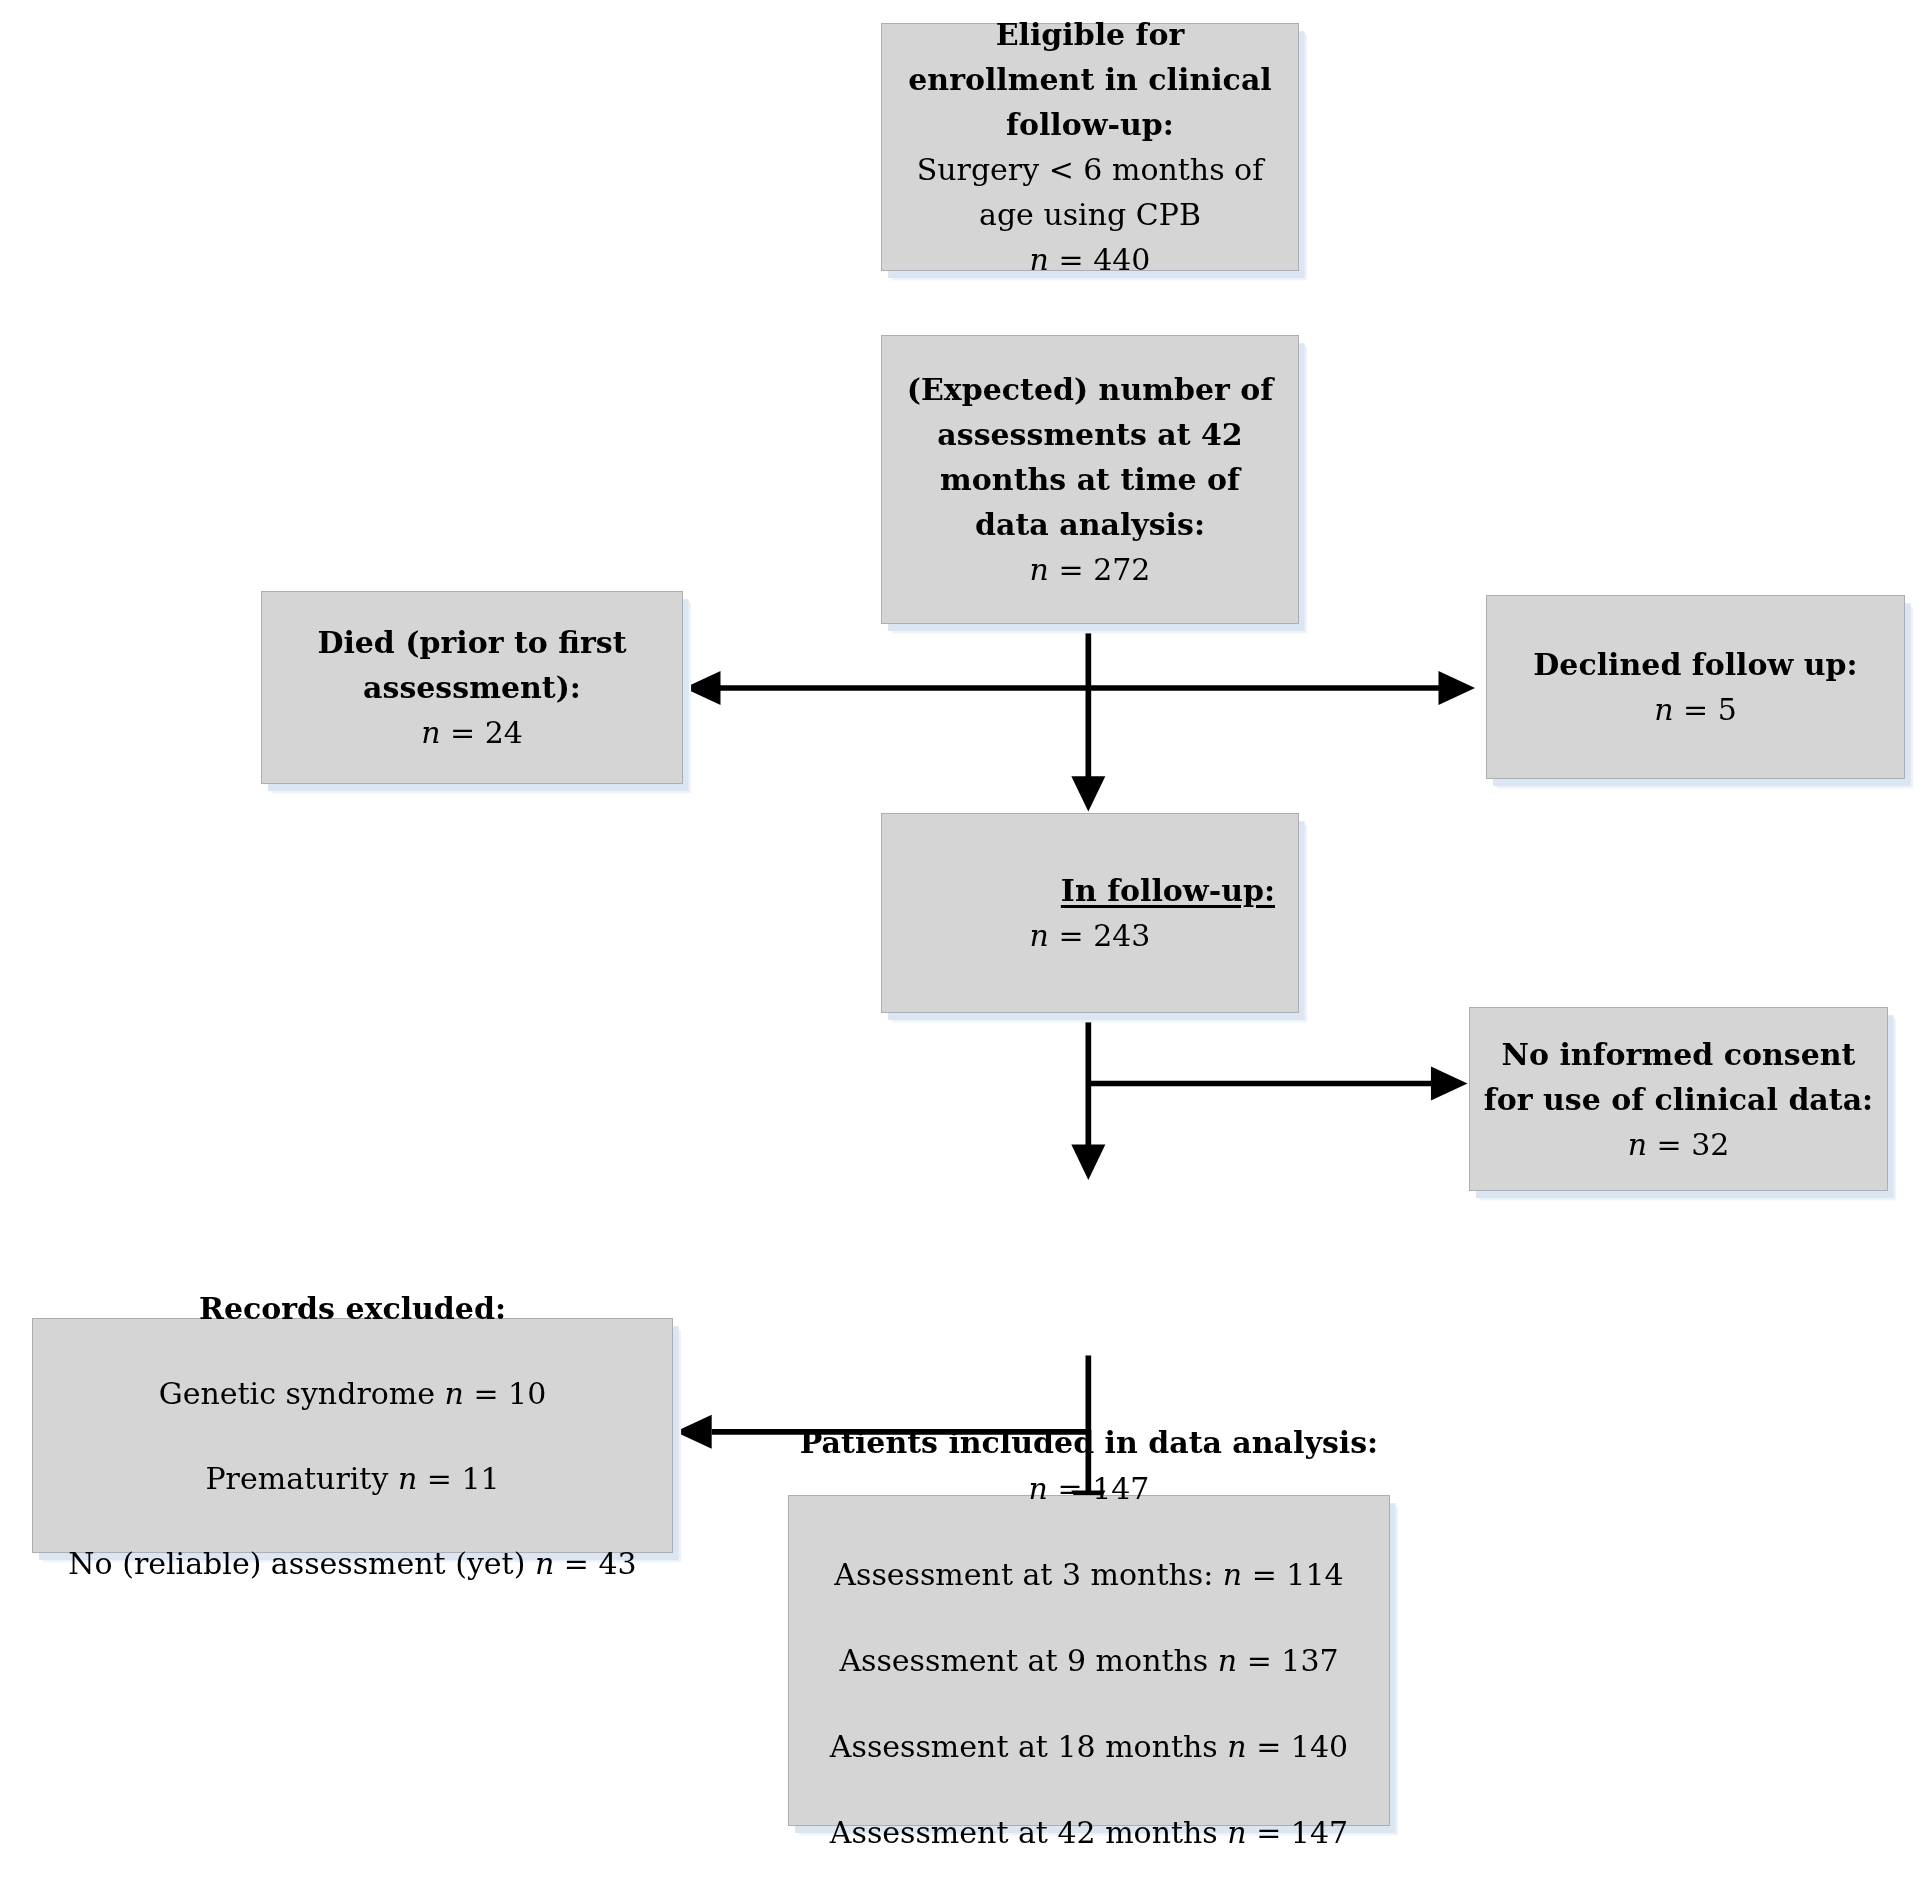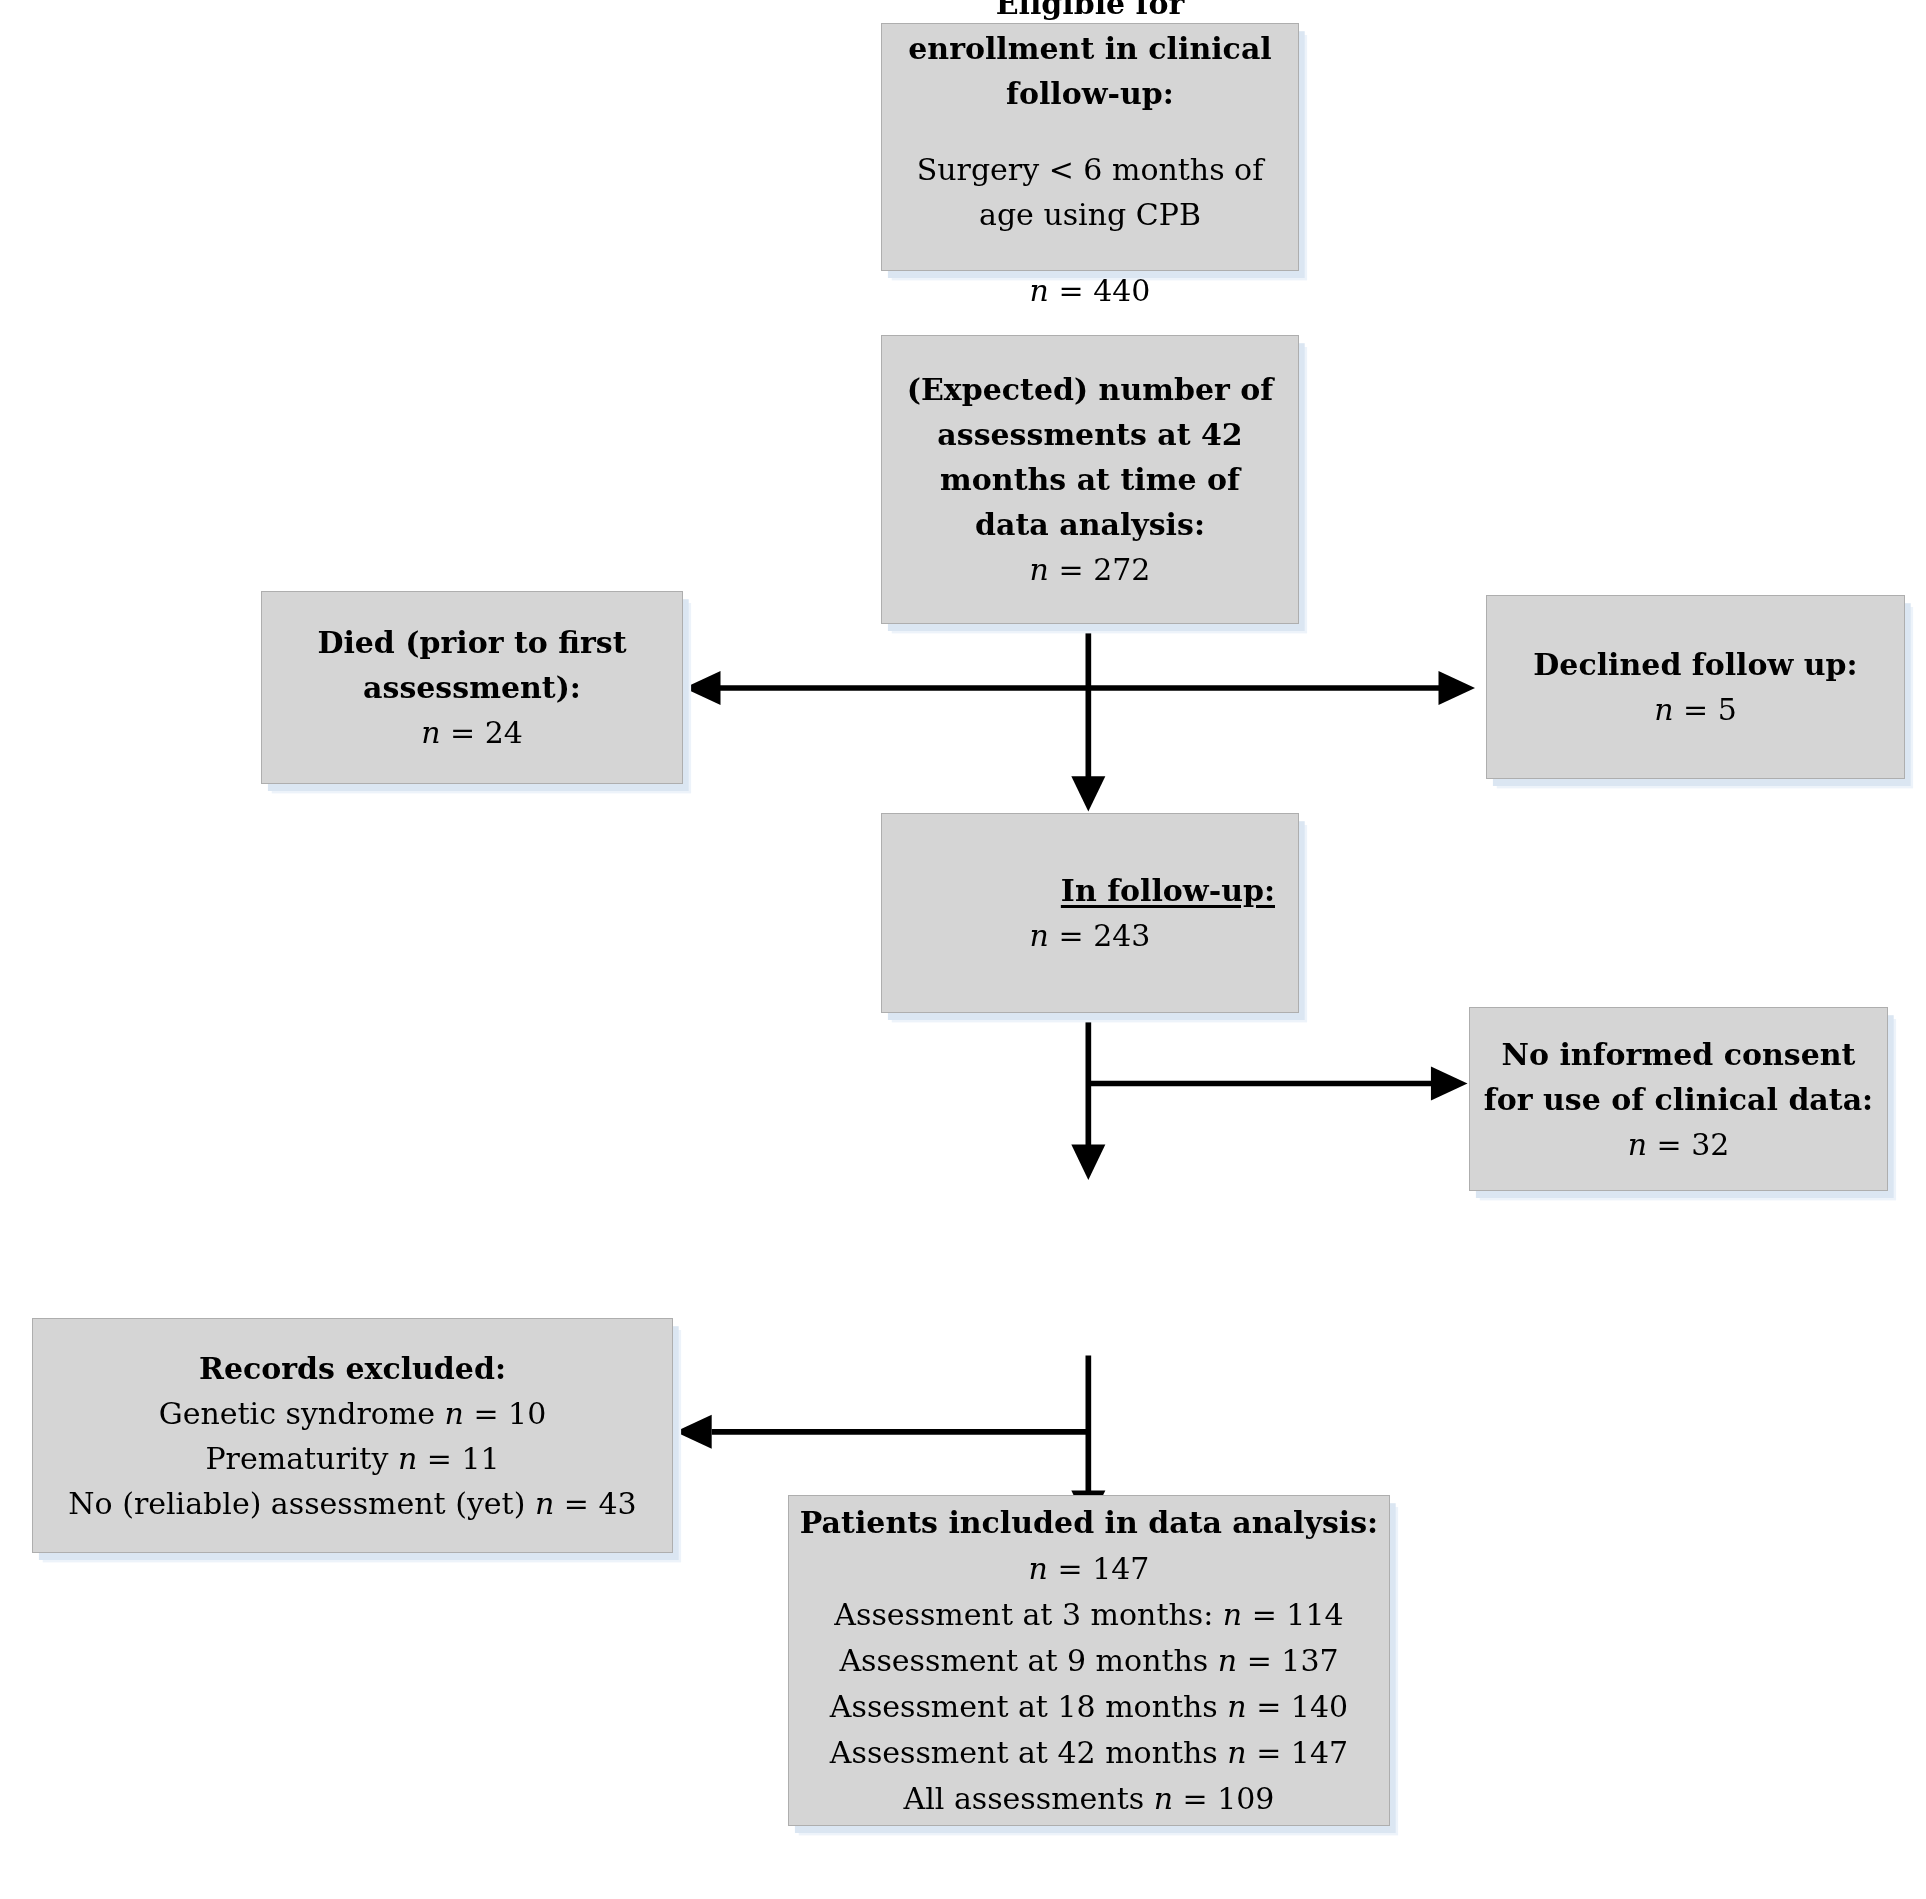--- a/index.html
+++ b/index.html
@@ -25,23 +25,23 @@
     font-size:30px;line-height:45px;
     padding:0 23px;
   }
   .box .title{font-weight:bold;}
   .underline .title{
     text-decoration:underline;
     text-decoration-thickness:2.5px;
     text-underline-offset:4.4px;
     text-align:right;
   }
-  .nowrap{white-space:nowrap;}
+  .nowrap{white-space:nowrap;margin-top:40px;}
   
-  .b-eligible  {left:881px;top:23px;  width:418px; height:248px;gap:31px;}
+  .b-eligible  {left:881px;top:23px;  width:418px; height:248px;}
   .b-expected  {left:881px;top:335px; width:418px; height:289px;}
   .b-died      {left:261px; top:591px; width:422px; height:193px;}
   .b-declined  {left:1476px;top:595px; width:419px; height:184px;margin-left:10px;}
   .b-infollowup{left:881px;top:813px;width:418px; height:200px;}
   .b-noconsent {left:1469px;top:1007px;width:419px; height:184px;padding:0 11px;}
   .b-consent   {left:881px;top:1181px;width:418px; height:174px;}
   .b-excluded  {left:32px;  top:1318px;width:641px;height:235px;padding:0 6.3px;}
   .b-included  {left:788px;top:1495px;width:602px; height:331px;padding:0 6.3px;line-height:46px;}
 </style>
 </head>

